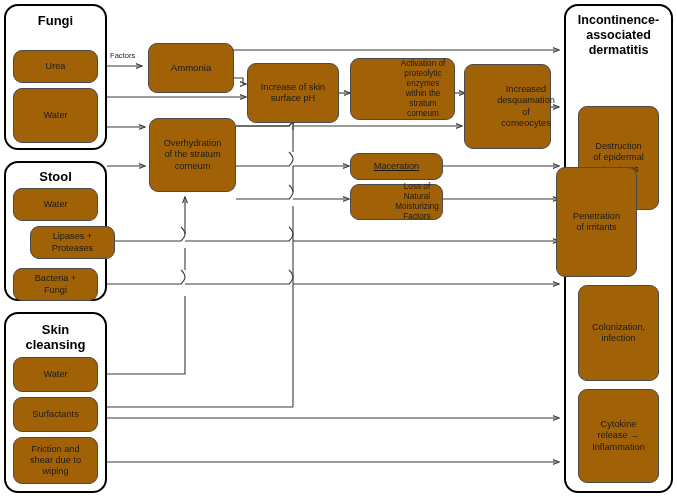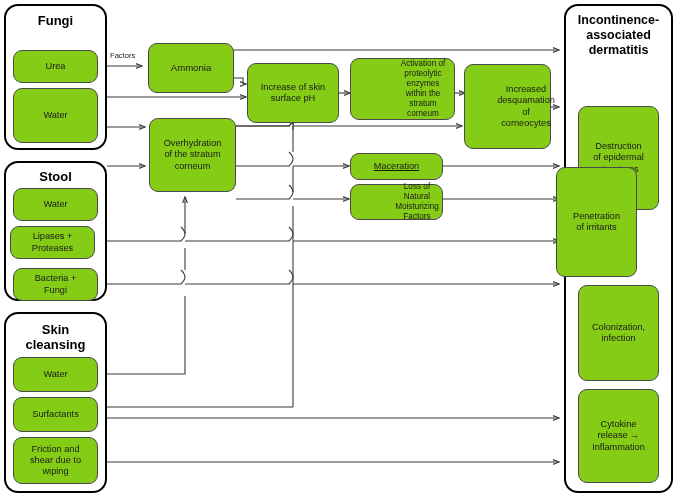--- a/index.html
+++ b/index.html
@@ -41,21 +41,21 @@
     font-weight: bold;
     color: #000;
     line-height: 1.18;
   }
   
   .node {
     position: absolute;
     box-sizing: border-box;
     border: 1.1px solid #4a4a4a;
     border-radius: 9px;
-    background: #84cc16;
+    background: #a16207;
     display: flex;
     align-items: center;
     justify-content: center;
     text-align: center;
     color: #1a1a1a;
     line-height: 1.22;
     padding: 2px 3px;
   }
   .node.small { font-size: 9.2px; }
   .node.tiny  { font-size: 8.2px; padding-left: 44px; }
@@ -143,21 +143,21 @@
   <div class="group-box" style="left:4px; top:4px; width:103px; height:146px;">
     <div class="group-title" style="top:7px; font-size:13px;">Fungi</div>
   </div>
   <div class="node small" style="left:13px; top:50px; width:85px; height:33px;">Urea</div>
   <div class="node small" style="left:13px; top:88px; width:85px; height:55px;">Water</div>
 
   <div class="group-box" style="left:4px; top:161px; width:103px; height:140px;">
     <div class="group-title" style="top:6px; font-size:13px;">Stool</div>
   </div>
   <div class="node small" style="left:13px; top:188px; width:85px; height:33px;">Water</div>
-  <div class="node small" style="left:10px; top:226px; width:85px; height:33px;">Lipases +<br>Proteases</div>
+  <div class="node small" style="left:30px; top:226px; width:85px; height:33px;">Lipases +<br>Proteases</div>
   <div class="node small" style="left:13px; top:268px; width:85px; height:33px;">Bacteria +<br>Fungi</div>
 
   <div class="group-box" style="left:4px; top:312px; width:103px; height:181px;">
     <div class="group-title" style="top:8px; font-size:13px;">Skin<br>cleansing</div>
   </div>
   <div class="node small" style="left:13px; top:357px; width:85px; height:35px;">Water</div>
   <div class="node small" style="left:13px; top:397px; width:85px; height:35px;">Surfactants</div>
   <div class="node small" style="left:13px; top:437px; width:85px; height:47px;">Friction and<br>shear due to<br>wiping</div>
 
   <div class="node mid" style="left:148px; top:43px; width:86px; height:50px;">Ammonia</div>

